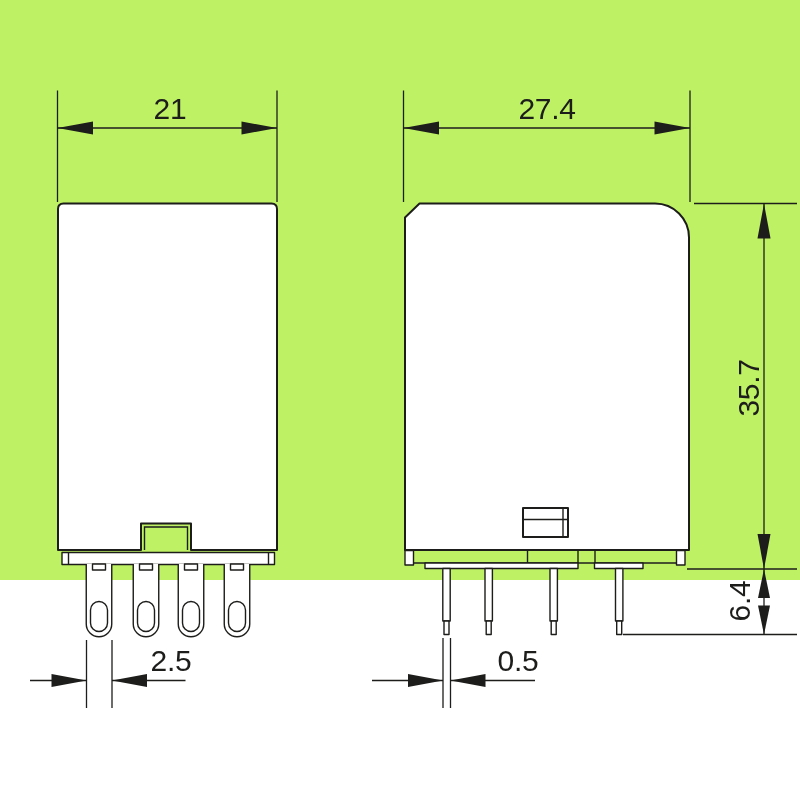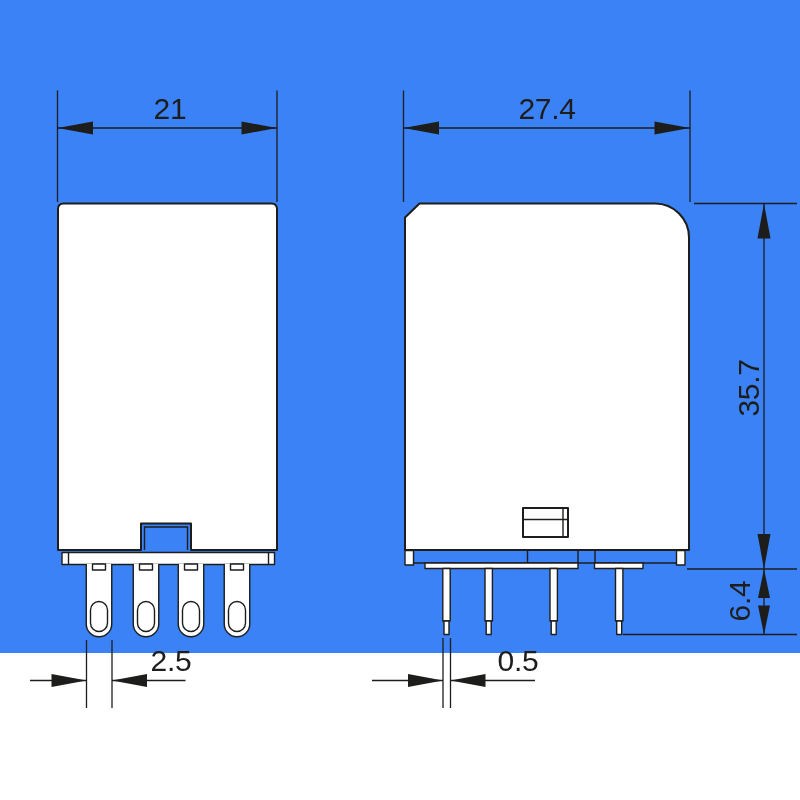--- a/index.html
+++ b/index.html
@@ -5,22 +5,22 @@
   html, body {
     margin: 0;
     padding: 0;
     width: 800px;
     height: 800px;
     background: #ffffff;
     overflow: hidden;
   }
   .canvas-wrap {
     width: 800px;
-    height: 653px;
-    background: #3b82f6;
+    height: 580px;
+    background: #bef264;
   }
   svg { display: block; }
   
   .o  { fill: #ffffff; stroke: #1d1d1b; stroke-width: 2;   stroke-linejoin: round; }
   
   .t  { fill: #ffffff; stroke: #1d1d1b; stroke-width: 1.4; stroke-linejoin: round; }
   .t2 { fill: #ffffff; stroke: #1d1d1b; stroke-width: 2;   stroke-linejoin: round; }
   .tl { fill: none;    stroke: #1d1d1b; stroke-width: 1.4; }
   
   .d  { fill: none;    stroke: #1d1d1b; stroke-width: 1.3; }

